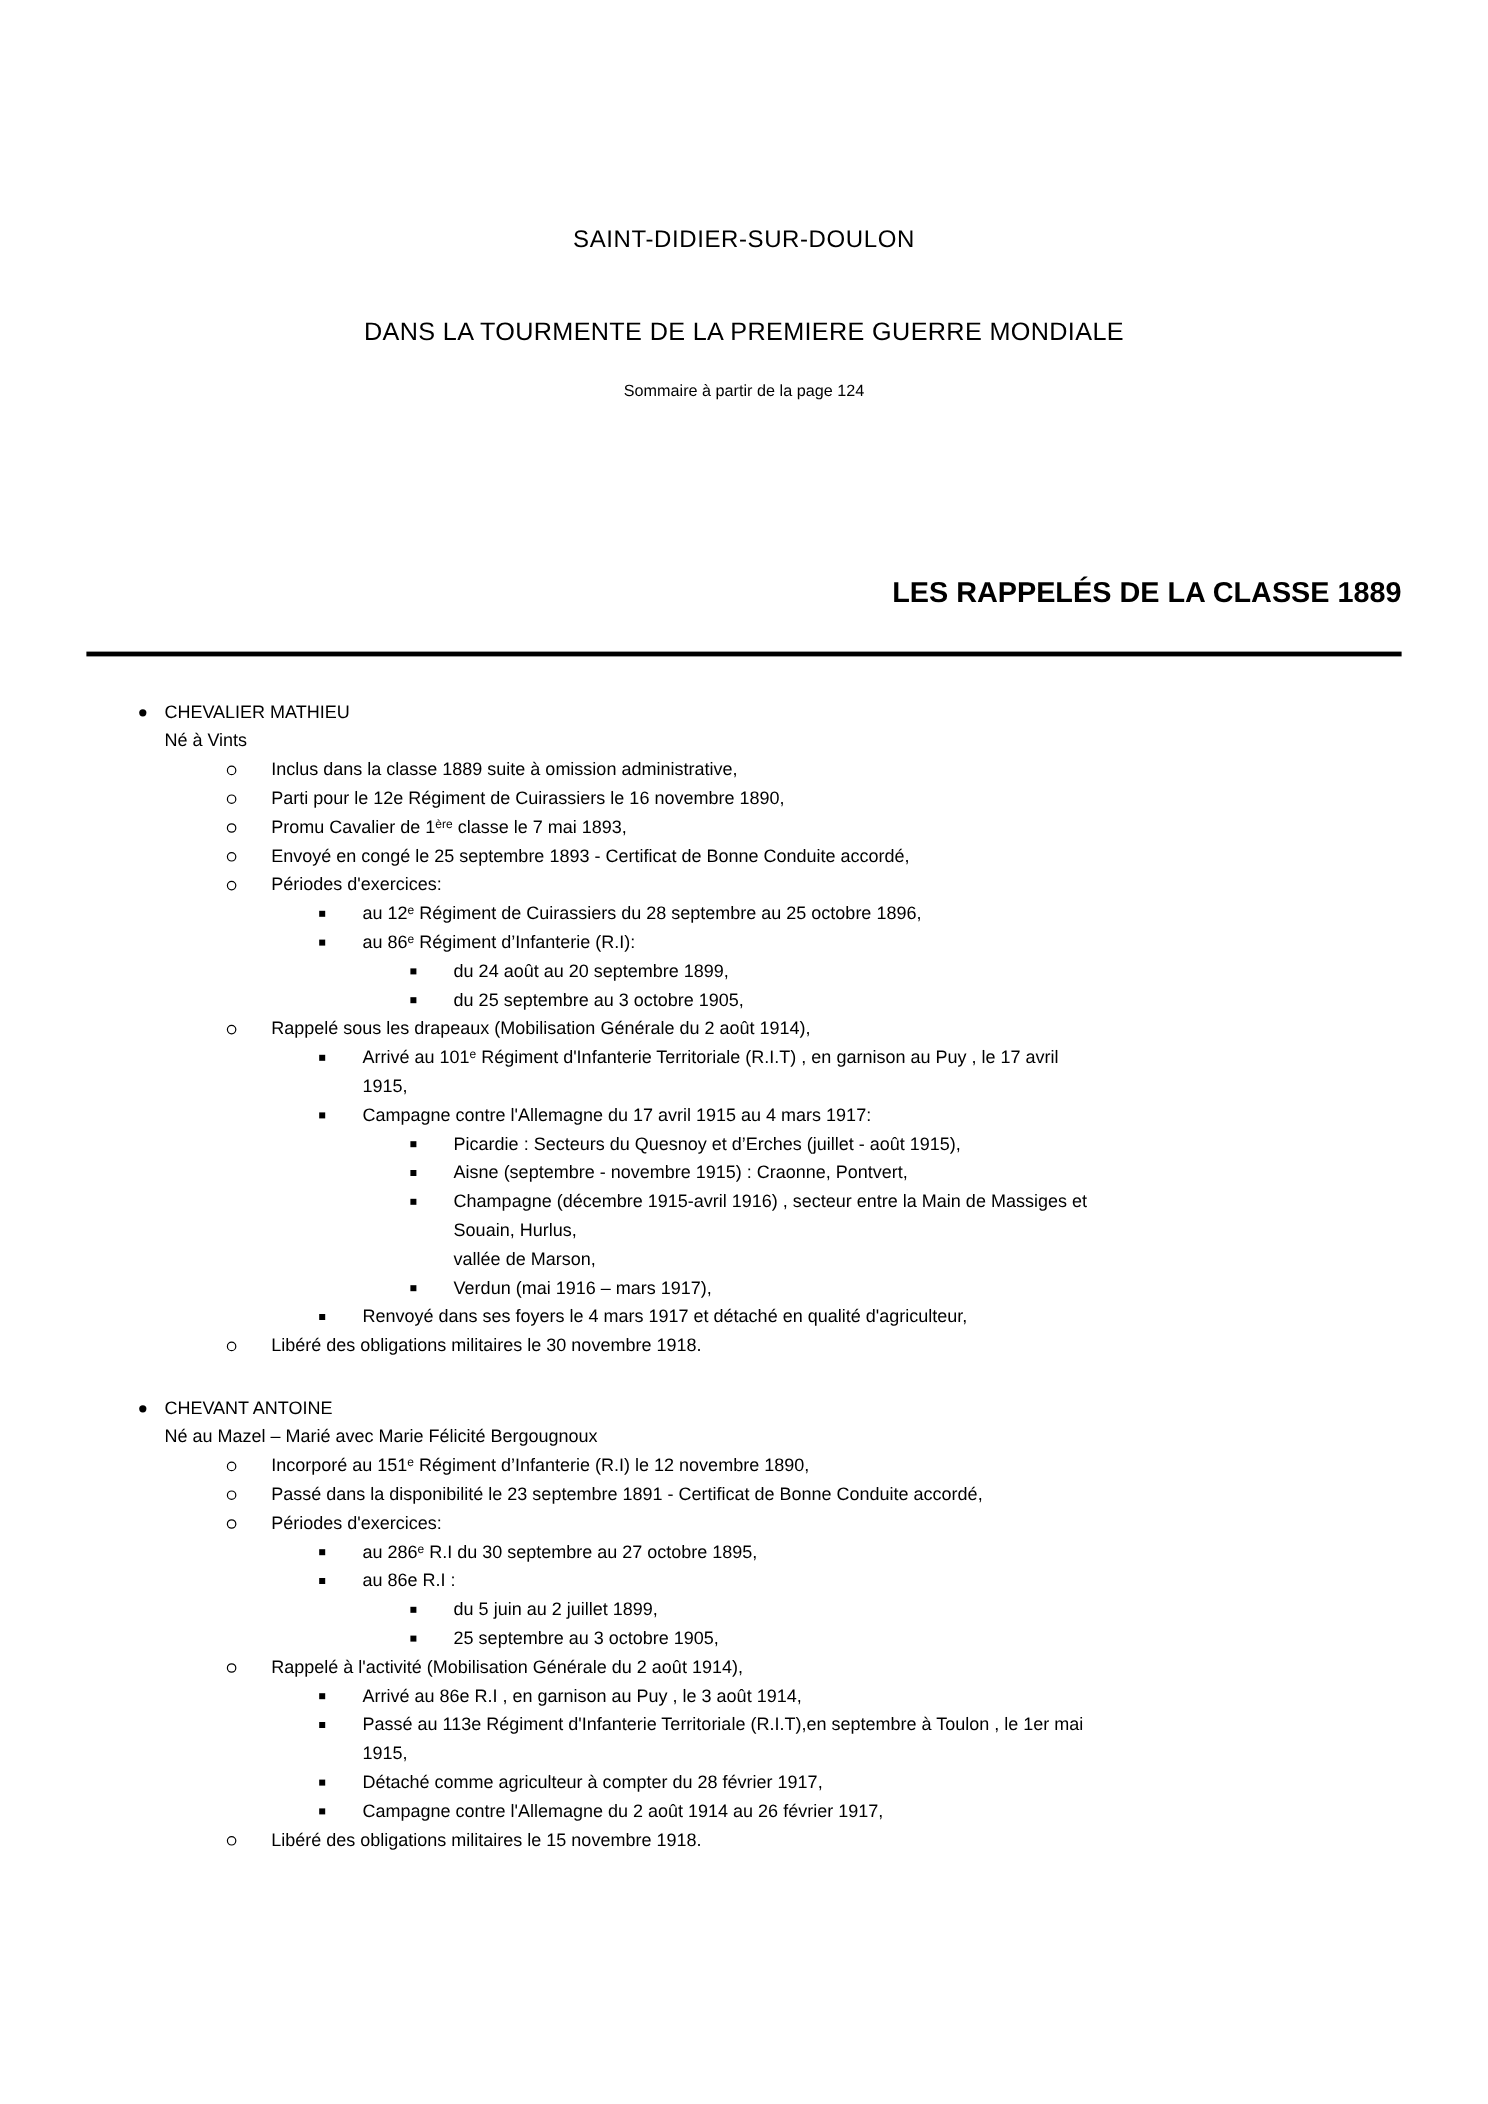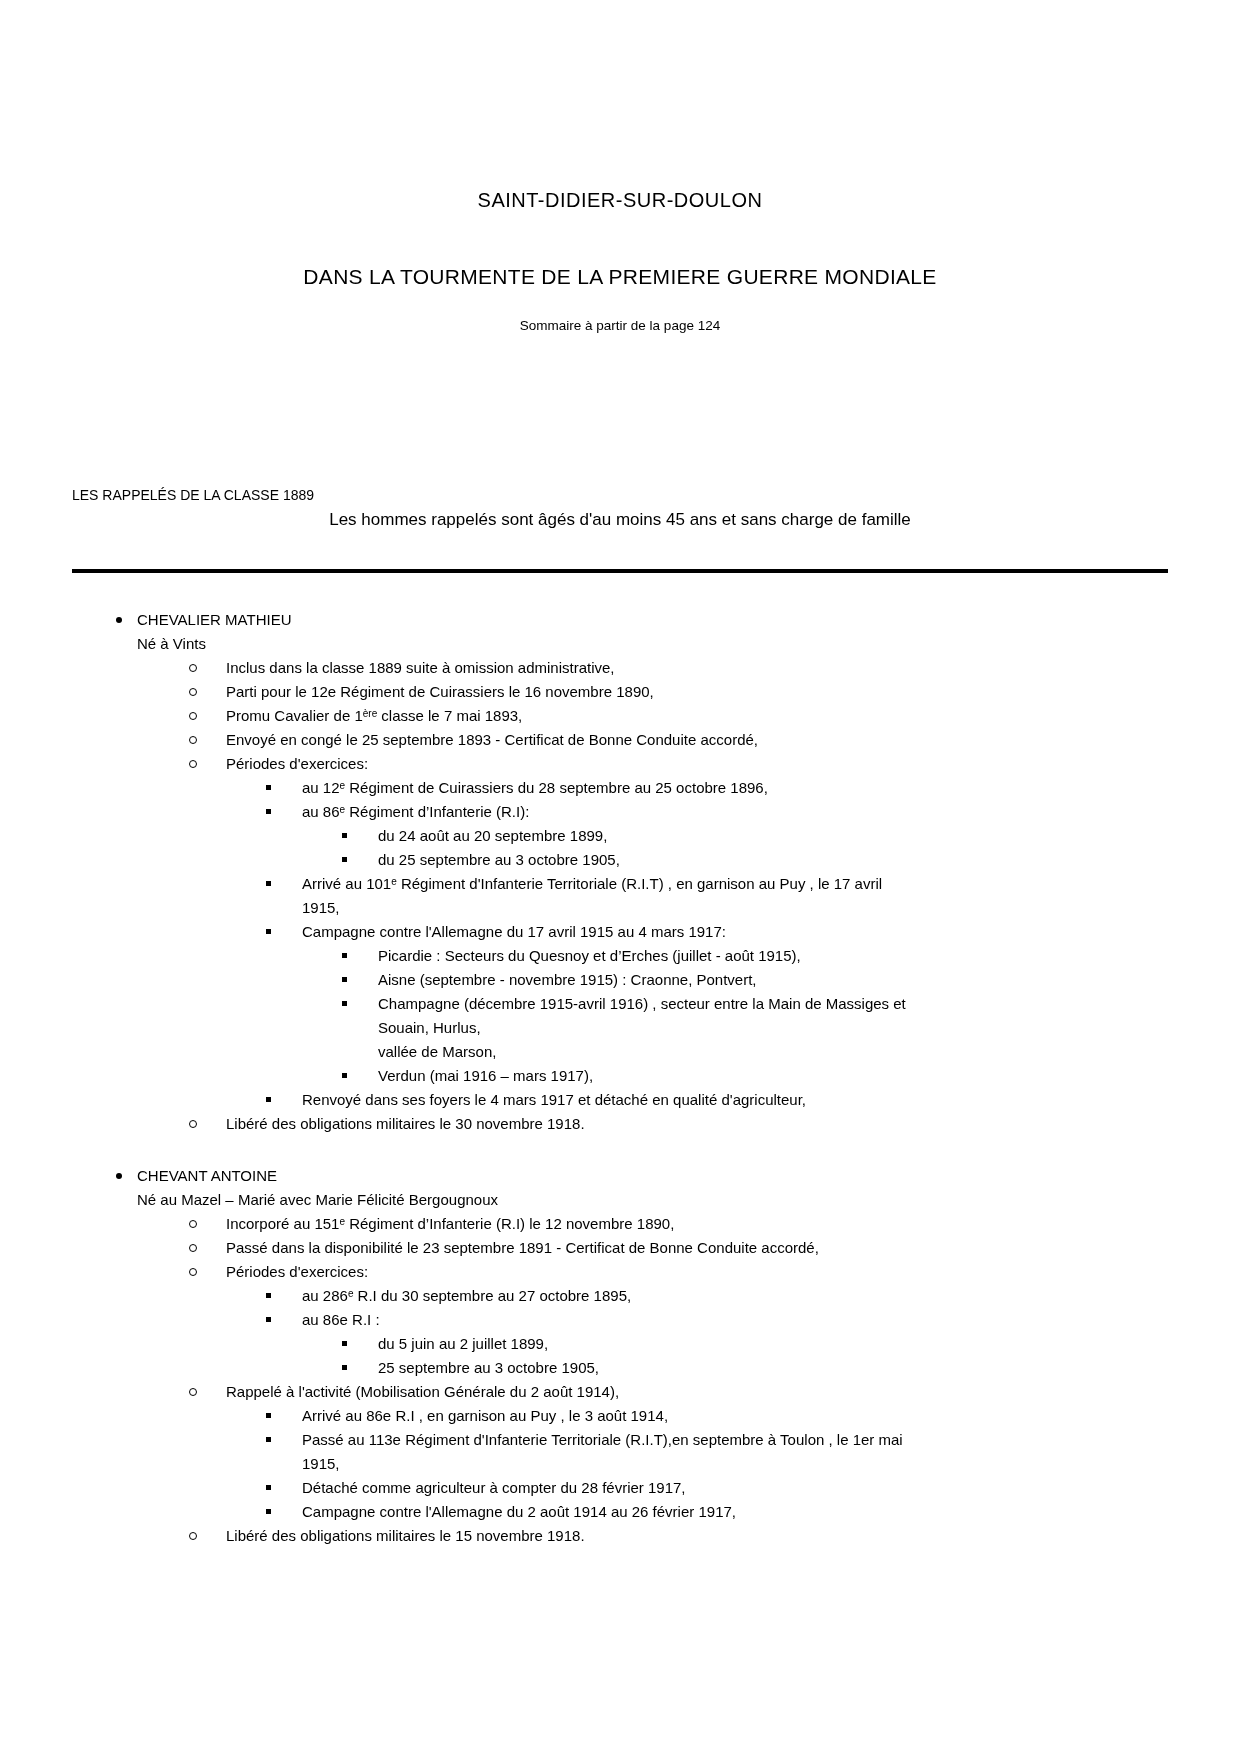--- a/index.html
+++ b/index.html
@@ -26,22 +26,22 @@
     font-size:21px; font-weight:normal;
     line-height:26px; letter-spacing:.3px;
   }
   .summary-note{
     margin:26px 0 0 0;
     text-align:center;
     font-size:13.5px; line-height:20px;
   }
   .section-title{
     margin:147px 0 0 0;
-    text-align:left;
-    font-size:14px; font-weight:normal; line-height:24px;
+    text-align:right;
+    font-size:24px; font-weight:bold; line-height:24px;
   }
   .section-subtitle{
     margin:0;
     text-align:center;
     font-size:17px; line-height:26px;
   }
   .rule{
     margin:36px 0 0 0;
     height:4px; background:#000; border:none; width:100%;
   }
@@ -70,35 +70,35 @@
 </style>
 </head>
 <body>
 
 <div class="page">
   <div class="content">
     <h1 class="doc-title1">SAINT-DIDIER-SUR-DOULON</h1>
     <h2 class="doc-title2">DANS LA TOURMENTE DE LA PREMIERE GUERRE MONDIALE</h2>
     <p class="summary-note">Sommaire à partir de la page 124</p>
     <div class="section-title">LES RAPPELÉS DE LA CLASSE 1889</div>
-    <div class="section-subtitle">Les hommes rappelés sont âgés d'au moins 45 ans et sans charge de famille</div>
     <hr class="rule">
     <div class="entries">
         <div class="entry">
           <div class="row L1"><span class="marker disc"></span><span>CHEVALIER MATHIEU</span></div>
           <div class="row L1"><span>Né à Vints</span></div>
           <div class="row L2"><span class="marker circle"></span><span>Inclus dans la classe 1889 suite à omission administrative,</span></div>
           <div class="row L2"><span class="marker circle"></span><span>Parti pour le 12e Régiment de Cuirassiers le 16 novembre 1890,</span></div>
           <div class="row L2"><span class="marker circle"></span><span>Promu Cavalier de 1<sup>ère</sup> classe le 7 mai 1893,</span></div>
           <div class="row L2"><span class="marker circle"></span><span>Envoyé en congé le 25 septembre 1893 - Certificat de Bonne Conduite accordé,</span></div>
           <div class="row L2"><span class="marker circle"></span><span>Périodes d'exercices:</span></div>
           <div class="row L3"><span class="marker square"></span><span>au 12<sup>e</sup> Régiment de Cuirassiers du 28 septembre au 25 octobre 1896,</span></div>
           <div class="row L3"><span class="marker square"></span><span>au 86<sup>e</sup> Régiment d’Infanterie (R.I):</span></div>
           <div class="row L4"><span class="marker square"></span><span>du 24 août au 20 septembre 1899,</span></div>
           <div class="row L4"><span class="marker square"></span><span>du 25 septembre au 3 octobre 1905,</span></div>
+          <div class="row L2"><span class="marker circle"></span><span>Rappelé sous les drapeaux (Mobilisation Générale du 2 août 1914),</span></div>
           <div class="row L3"><span class="marker square"></span><span>Arrivé au 101<sup>e</sup> Régiment d'Infanterie Territoriale (R.I.T) , en garnison au Puy , le 17 avril</span></div>
           <div class="row L3"><span>1915,</span></div>
           <div class="row L3"><span class="marker square"></span><span>Campagne contre l'Allemagne du 17 avril 1915 au 4 mars 1917:</span></div>
           <div class="row L4"><span class="marker square"></span><span>Picardie : Secteurs du Quesnoy et d’Erches (juillet - août 1915),</span></div>
           <div class="row L4"><span class="marker square"></span><span>Aisne (septembre - novembre 1915) : Craonne, Pontvert,</span></div>
           <div class="row L4"><span class="marker square"></span><span>Champagne (décembre 1915-avril 1916) , secteur entre la Main de Massiges et</span></div>
           <div class="row L4"><span>Souain, Hurlus,</span></div>
           <div class="row L4"><span>vallée de Marson,</span></div>
           <div class="row L4"><span class="marker square"></span><span>Verdun (mai 1916 – mars 1917),</span></div>
           <div class="row L3"><span class="marker square"></span><span>Renvoyé dans ses foyers le 4 mars 1917 et détaché en qualité d'agriculteur,</span></div>

